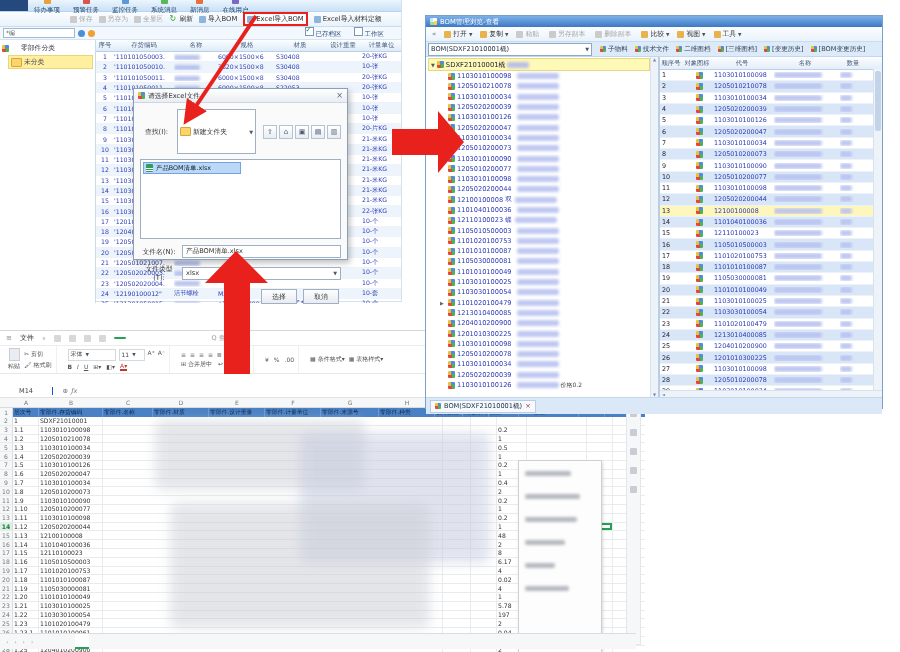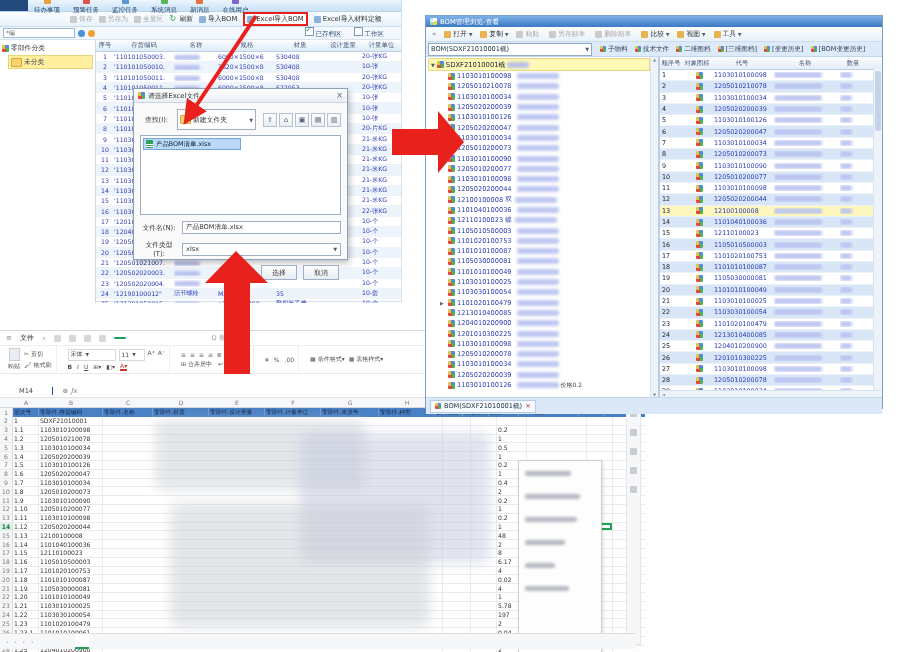--- a/index.html
+++ b/index.html
@@ -28,21 +28,21 @@
   .lfl{height:12px;display:flex;align-items:center;background:#f2f8fd;border-bottom:1px solid #d4e4f2;
        padding:0 3px;gap:3px;font-size:6.5px;}
   .lsearch{width:66px;height:8px;border:1px solid #9fb9d0;background:#fff;font-size:6px;color:#555;
        display:flex;align-items:center;padding:0 2px;}
   .sbtn{width:7px;height:7px;border-radius:50%;}
   .lchecks{margin-left:auto;display:flex;gap:12px;align-items:center;padding-right:14px;color:#33507a;}
   .cb{width:7px;height:7px;border:1px solid #7d97b5;background:#fff;display:inline-block;margin-right:2px;position:relative;}
   .cb.on::after{content:"✓";position:absolute;left:0;top:-2px;font-size:7px;color:#2d7d2d;}
   .lbody{display:flex;height:263px;}
   .lpanel{width:95px;border-right:1px solid #c9dcee;background:#fff;padding-top:2px;}
-  .lroot{display:flex;align-items:center;gap:2px;font-size:6.8px;color:#334;padding:1px 2px;}
+  .lroot{display:flex;align-items:center;gap:12px;font-size:6.8px;color:#334;padding:1px 2px;}
   .lunc{display:flex;align-items:center;gap:2px;background:#ffef9e;border:1px solid #e7d77a;
         font-size:6.8px;color:#445;padding:1px 2px;margin:1px 2px 0 8px;}
   .fold{width:9px;height:7px;background:#fbd46d;border:1px solid #d8a73c;border-radius:1px;}
   .qicon{width:7px;height:7px;background:conic-gradient(#4f8be0 0 25%,#52b153 0 50%,#e0483f 0 75%,#e8c33a 0);border-radius:1px;}
   .ltable{flex:1;overflow:hidden;}
   .lthead{display:flex;height:11px;background:linear-gradient(#fdfeff,#dcebf8);border-bottom:1px solid #b9cfe4;
         font-size:6.4px;color:#44597a;align-items:center;text-align:center;}
   .w1{width:18px}.w2{width:60px}.w3{width:44px}.w4{width:58px}.w5{width:48px}.w6{width:38px}.w7{width:39px}
   .lth{overflow:hidden;white-space:nowrap}
   .lrows .lrow{display:flex;height:9.3px;align-items:center;font-size:6.2px;color:#2c3cb4;
@@ -53,21 +53,21 @@
   .lrow .blob{width:26px;height:5px;}
   
   .dlg{position:absolute;left:133px;top:88px;width:213px;height:170px;background:#fafafa;
        border:1px solid #8aa0b8;box-shadow:2px 3px 6px rgba(0,0,0,.25);z-index:20;font-size:6.8px;color:#333;}
   .dtitle{height:13px;display:flex;align-items:center;gap:3px;padding:0 4px;
        background:linear-gradient(#fefefe,#e9eef4);border-bottom:1px solid #ccd6e0;}
   .dx{margin-left:auto;color:#666;font-size:8px;}
   .drow{display:flex;align-items:center;gap:4px;padding:0 6px;margin-top:6px;text-align:center;}
   .dlabel{width:38px;}
   .dcombo{width:84px;height:11px;border:1px solid #9fb0c4;background:#fff;display:flex;align-items:center;
-       gap:2px;padding:4px 2px;}
+       gap:2px;padding:16px 2px;}
   .dcar{margin-left:auto;font-size:5px;color:#556;}
   .dibtns{display:flex;gap:2px;margin-left:3px;}
   .dibtn{width:12px;height:12px;border:1px solid #b5c2d2;background:linear-gradient(#fff,#e8edf3);
        display:flex;align-items:center;justify-content:center;font-size:7px;color:#557;}
   .dlist{margin:5px 6px 0 6px;background:#fff;border:1px solid #9fb0c4;height:74px;padding:2px;}
   .dfile{display:flex;align-items:center;gap:3px;background:#bcd8f8;border:1px solid #74a4dc;
        width:92px;height:10px;font-size:6.4px;color:#123;padding:0 2px;overflow:hidden;white-space:nowrap;}
   .xlic{width:7px;height:8px;background:linear-gradient(#2f9e57 20%,#fff 20% 30%,#2f9e57 30% 50%,#fff 50% 60%,#2f9e57 60% 80%,#fff 80% 90%,#2f9e57 90%);border-radius:1px;flex:none;}
   .dinput{flex:1;height:11px;border:1px solid #9fb0c4;background:#fff;display:flex;align-items:center;
        padding:0 3px;font-size:6.6px;}

